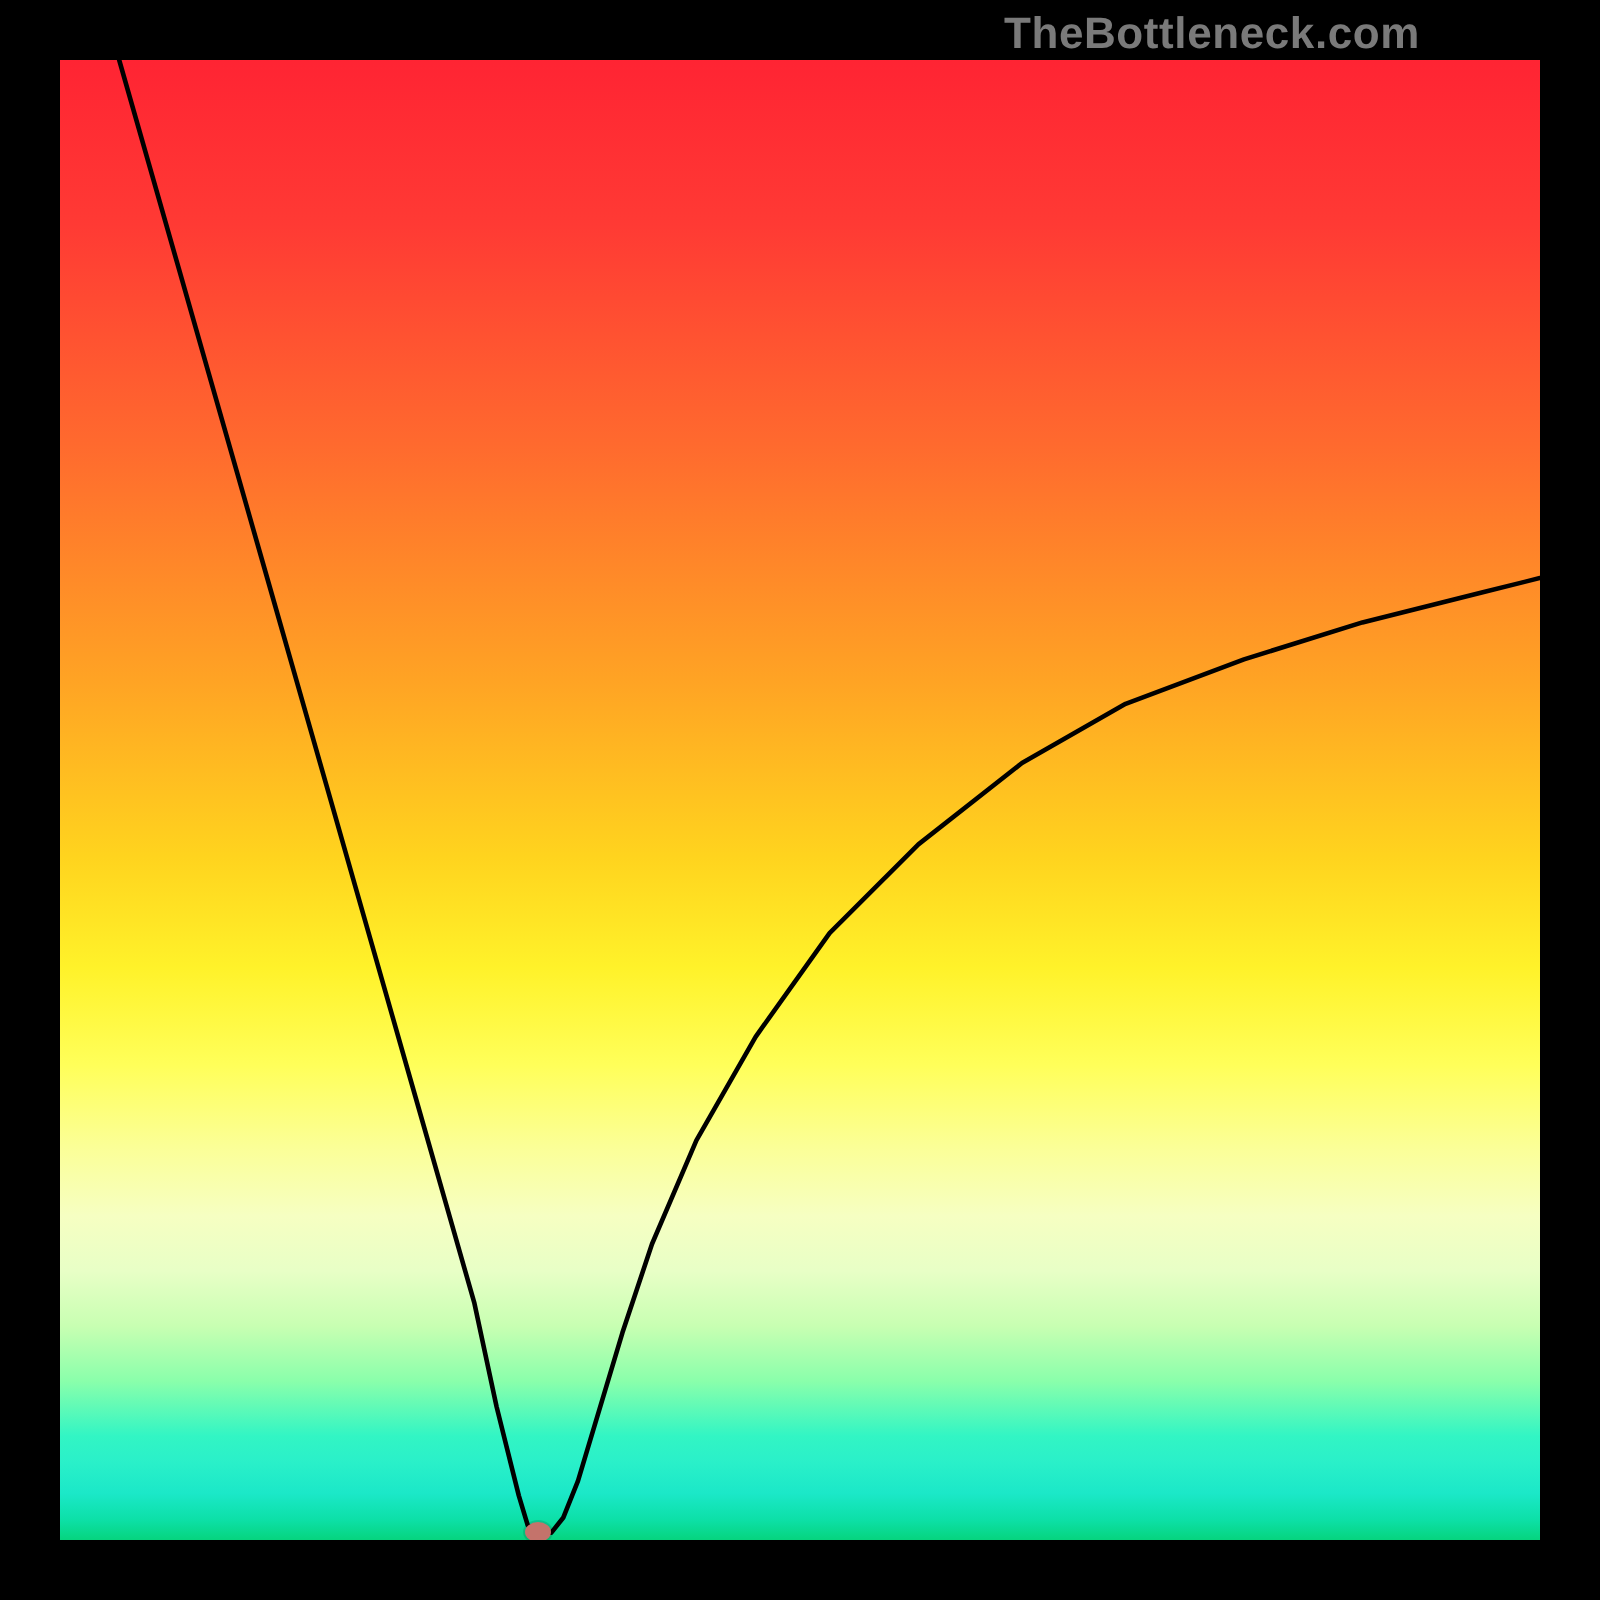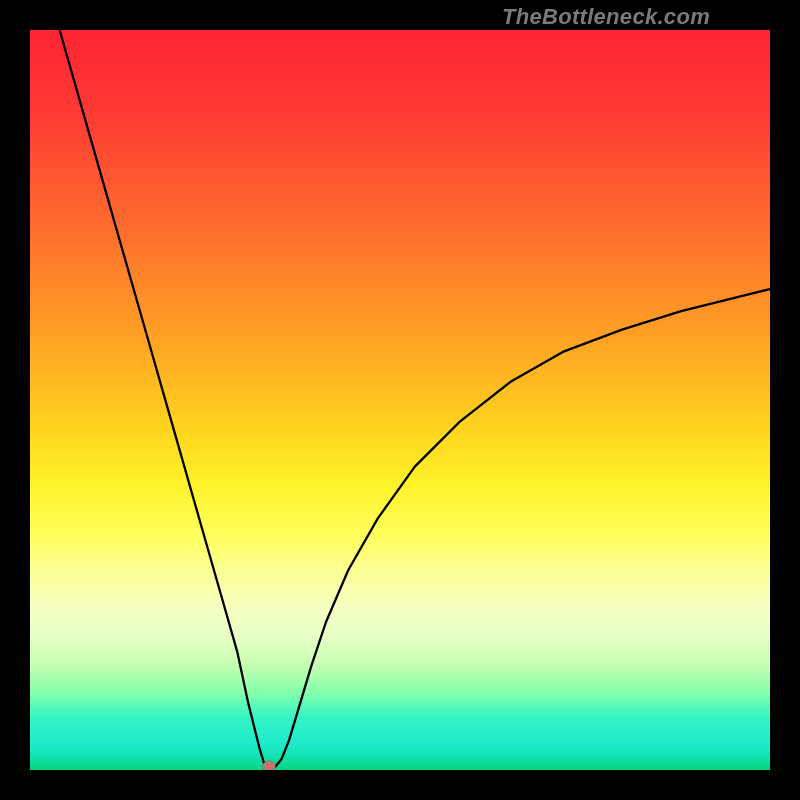--- a/index.html
+++ b/index.html
@@ -9,21 +9,20 @@
     height: 800px;
     background: #000;
     font-family: Arial, Helvetica, sans-serif;
     overflow: hidden;
   }
   .frame {
     position: relative;
     width: 728px;
     height: 800px;
     background: #000;
-    font-style: italic;
   }
   .watermark {
     position: absolute;
     top: 4px;
     right: 18px;
     color: #7a7a7a;
     font-size: 22px;
     font-weight: 600;
     letter-spacing: 0.3px;
     z-index: 5;

